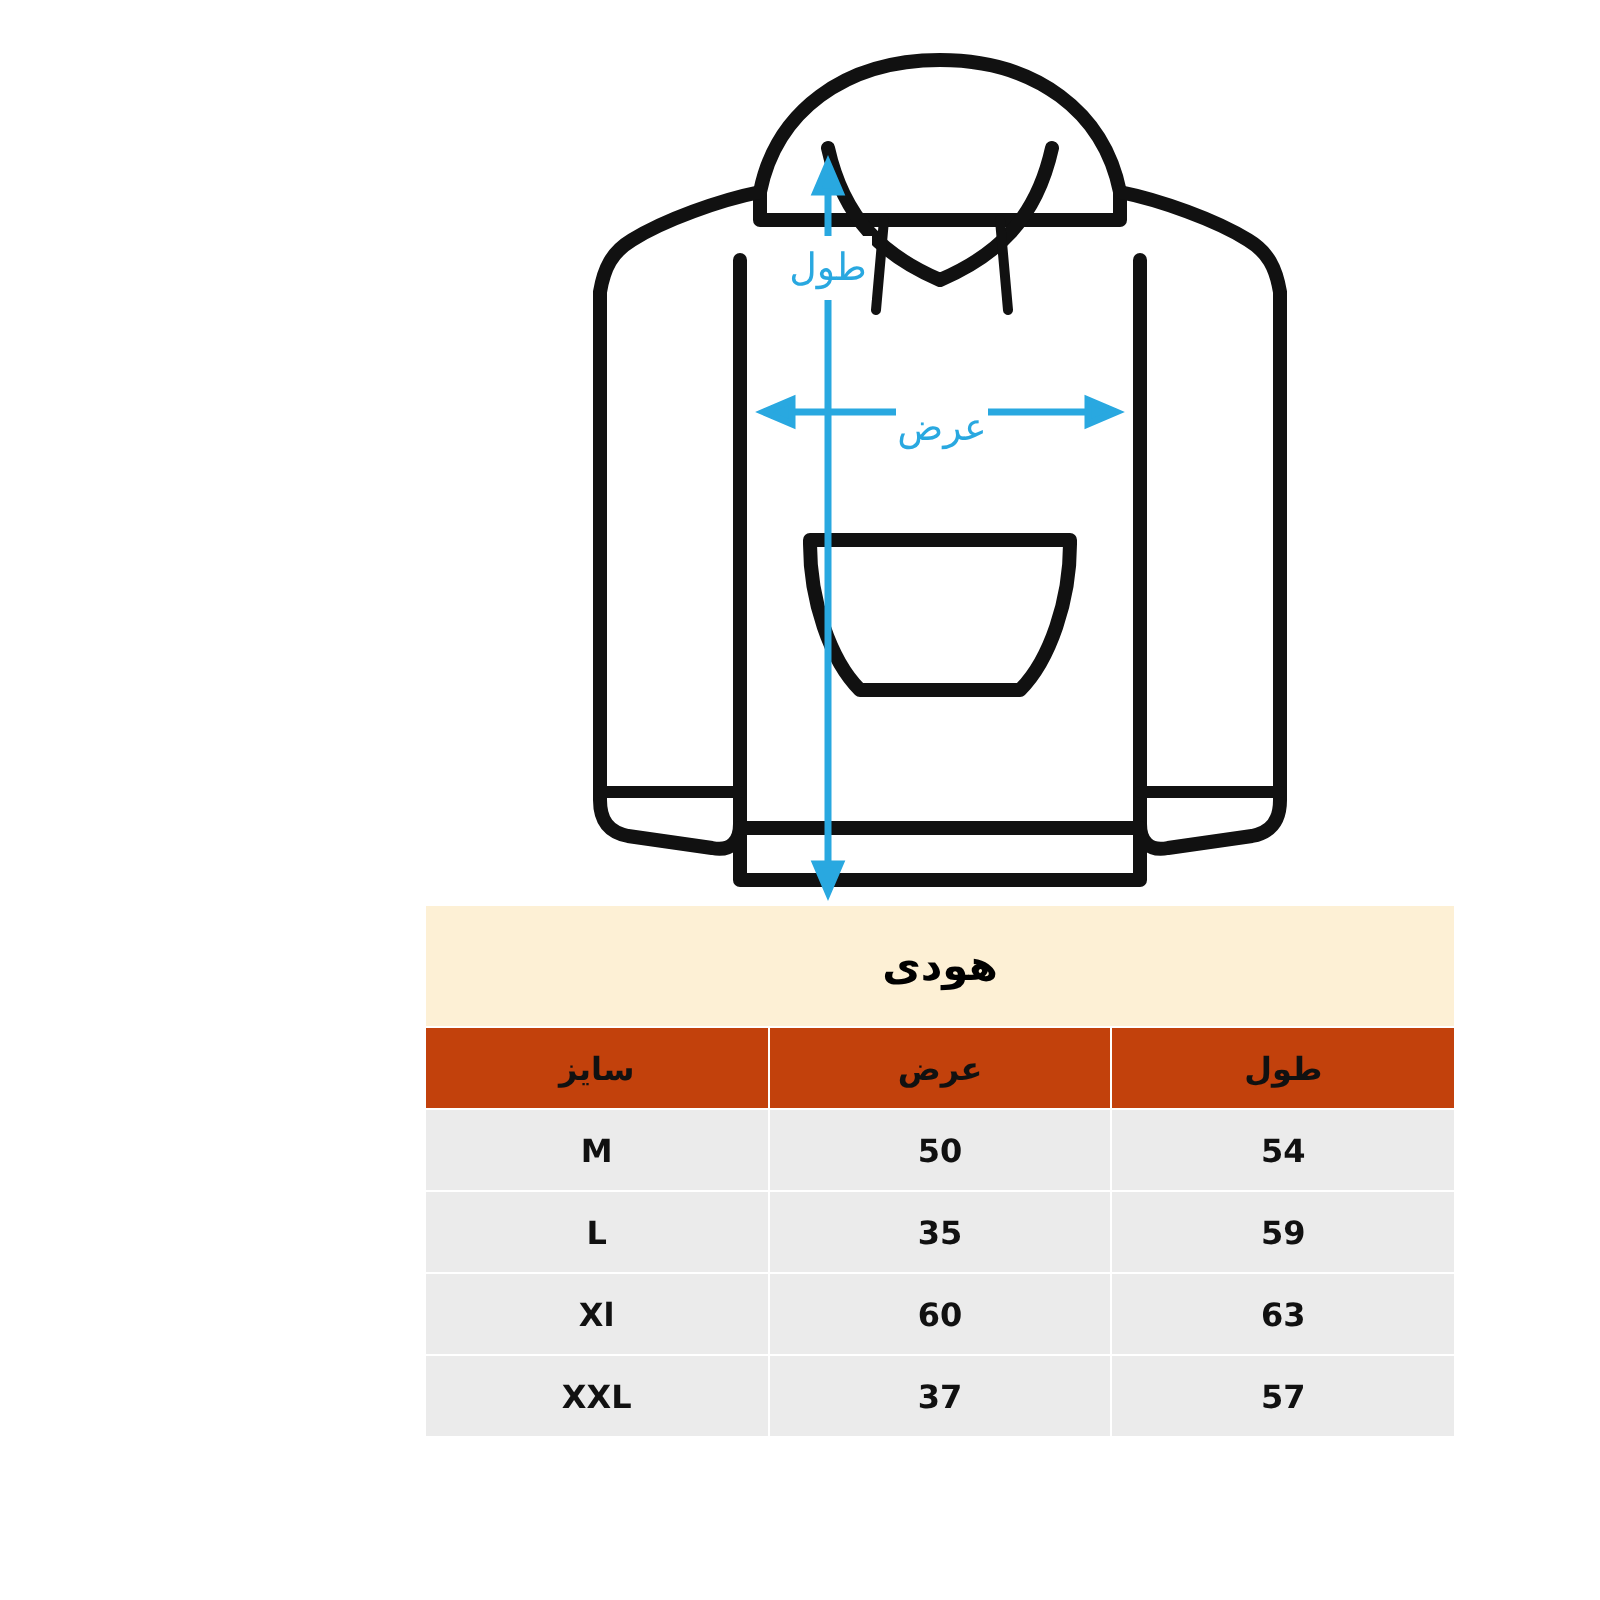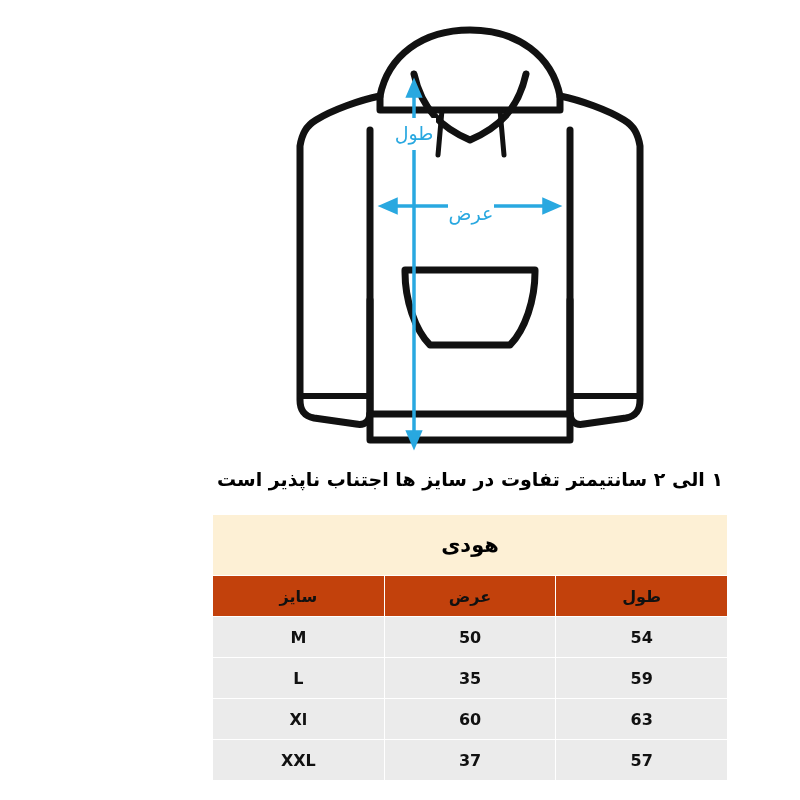--- a/index.html
+++ b/index.html
@@ -15,21 +15,20 @@
     position: relative;
     overflow: hidden;
   }
   .page {
     width: 660px;
     height: 800px;
     position: relative;
     display: flex;
     flex-direction: column;
     align-items: center;
-    gap: 14px;
   }
   .diagram-wrap {
     width: 800px;
     height: 452px;
     position: relative;
   }
   .diagram-wrap svg {
     display: block;
   }
   .note {
@@ -128,21 +127,20 @@
       </g>
 
       <rect x="322" y="118" width="44" height="32" fill="#ffffff"></rect>
       <rect x="378" y="192" width="46" height="34" fill="#ffffff"></rect>
 
       <text x="344" y="140" class="label-fa" text-anchor="middle" font-size="19" fill="#29a8e0" font-family="DejaVu Sans, Liberation Sans, sans-serif">طول</text>
       <text x="401" y="220" class="label-fa" text-anchor="middle" font-size="19" fill="#29a8e0" font-family="DejaVu Sans, Liberation Sans, sans-serif">عرض</text>
     </svg>
   </div>
 
-  <div class="note">۱ الی ۲ سانتیمتر تفاوت در سایز ها  اجتناب ناپذیر است</div>
 
   <div class="table-wrap">
     <table class="size-table">
       <tbody>
         <tr class="title-row">
           <td colspan="3">هودی</td>
         </tr>
         <tr class="header-row">
           <td>طول</td>
           <td>عرض</td>

